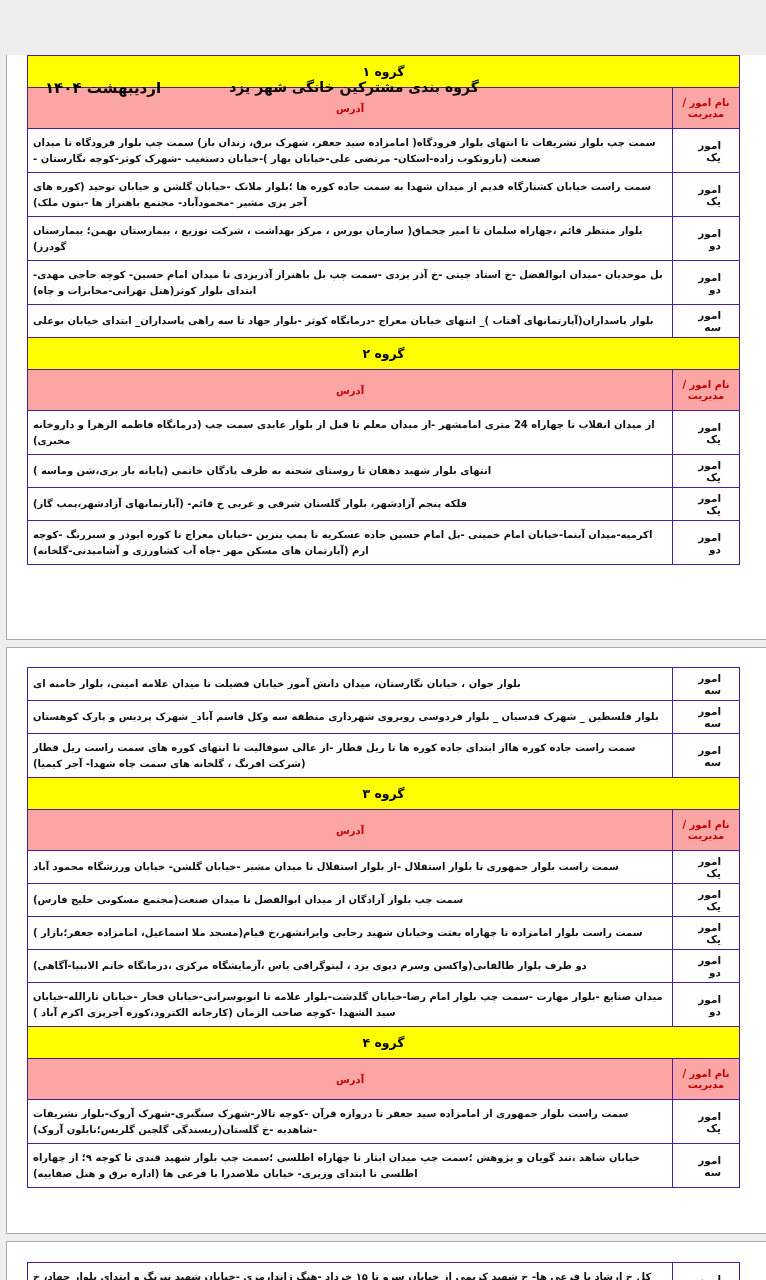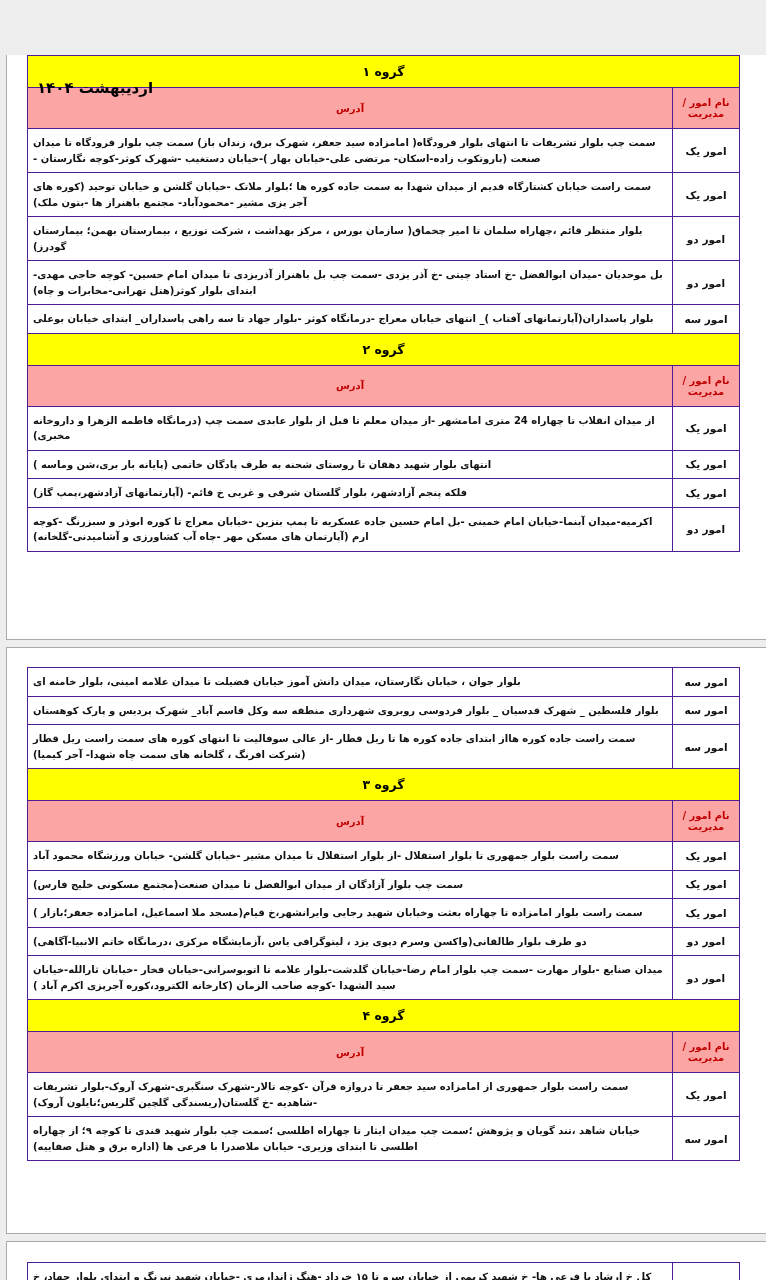--- a/index.html
+++ b/index.html
@@ -23,21 +23,21 @@
   .page-1 { border-top:none; height:585px; }
   .page-2 { height:587px; }
   .page-3 { height:200px; }
 
   .doc-header { position:absolute; top:24px; left:0; width:100%; height:26px; }
   .doc-title {
     position:absolute; left:347px; transform:translateX(-50%);
     font-size:14px; font-weight:bold; color:#000; white-space:nowrap;
   }
   .doc-date {
-    position:absolute; left:88px; transform:translateX(-50%);
+    position:absolute; left:96px; transform:translateX(-50%);
     font-size:15px; font-weight:bold; color:#000; white-space:nowrap;
   }
 
   table.grid {
     border-collapse:collapse;
     table-layout:fixed;
     width:712px;
     margin-left:0;
     margin-right:31px;   
     direction:rtl;
@@ -63,40 +63,41 @@
     background:#fca5a5;
     color:#c00000;
     font-weight:bold;
     font-size:10px;
     text-align:center;
     padding:9px 3px;
   }
   td.dept {
     font-size:10.5px;
     font-weight:bold;
-    text-align:center;
+    text-align:right;
     color:#111;
-    padding:4px 2px;
+    padding:4px 18px;
   }
   td.addr {
     font-size:10px;
     font-weight:bold;
     color:#111;
     text-align:left;
     line-height:1.55;
     padding:6px 5px;
   }
 </style>
 </head>
 <body>
 
 <div class="canvas">
 
   <div class="page page-1">
     <div class="doc-header">
+      <div class="doc-title">گروه بندی مشترکین خانگی شهر یزد</div>
       <div class="doc-date">اردیبهشت ۱۴۰۴</div>
     </div>
 
     <table class="grid">
       <colgroup>
           <col class="c-dept">
           <col class="c-addr">
         </colgroup>
       <tbody>
         <tr>

